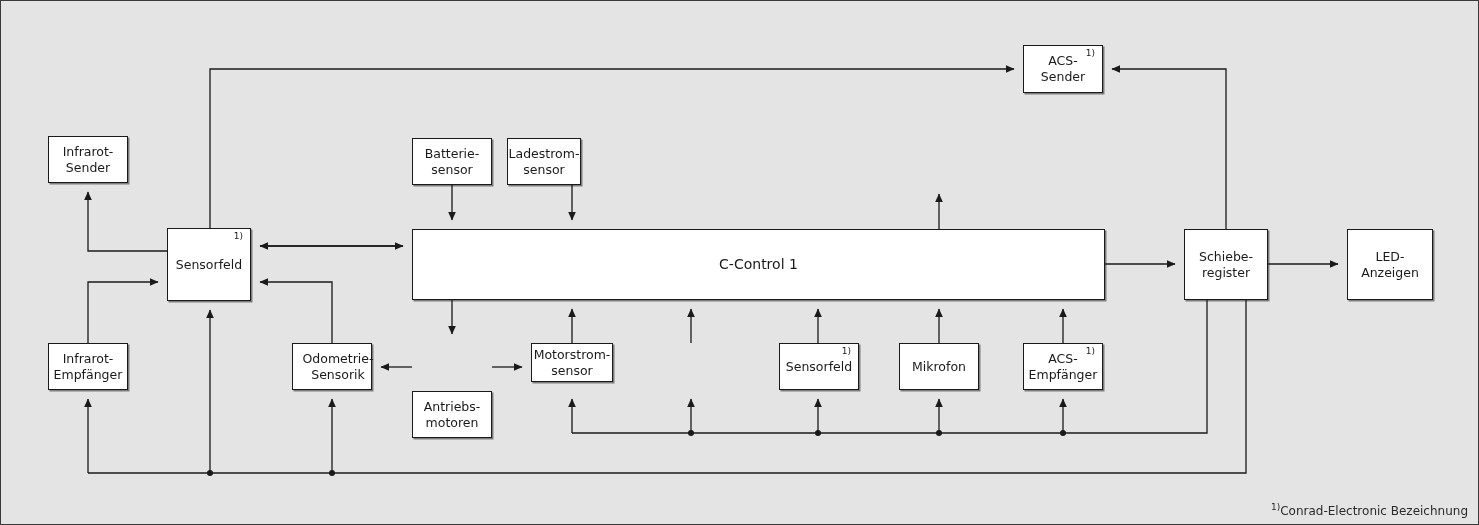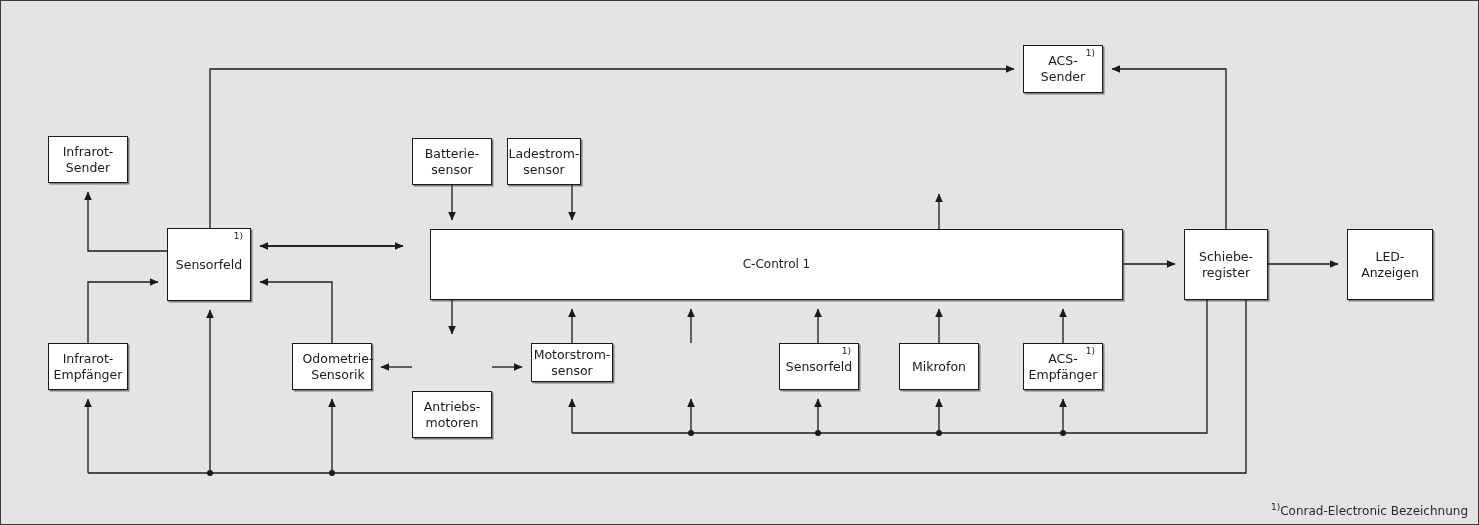--- a/index.html
+++ b/index.html
@@ -41,21 +41,21 @@
   }
   .node .ln { display: block; white-space: pre; }
   .sup {
     position: absolute;
     top: 3px;
     right: 7px;
     font-size: 9px;
     line-height: 1;
     color: #1a1a1a;
   }
-  .node.wide { font-size: 12px; margin-left: 18px; }
+  .node.wide { font-size: 14px; }
   #footnote {
     position: absolute;
     right: 10px;
     bottom: 6px;
     font-size: 12px;
     color: #2a2a2a;
     white-space: pre;
   }
   #footnote .fsup {
     font-size: 9px;

